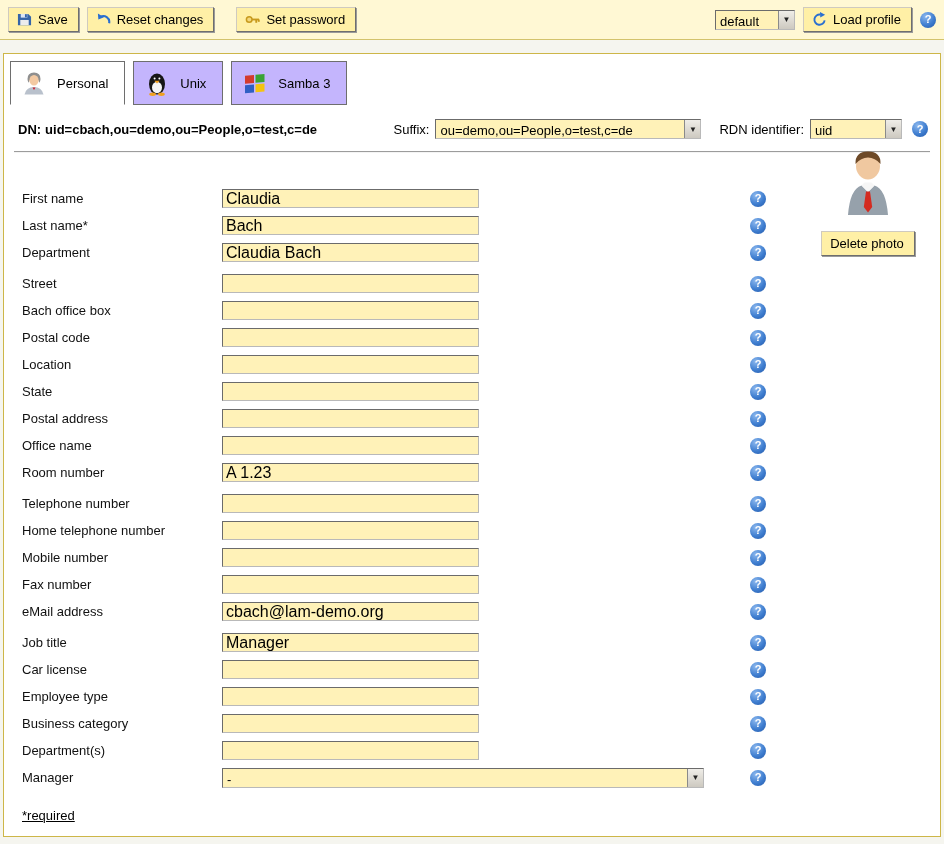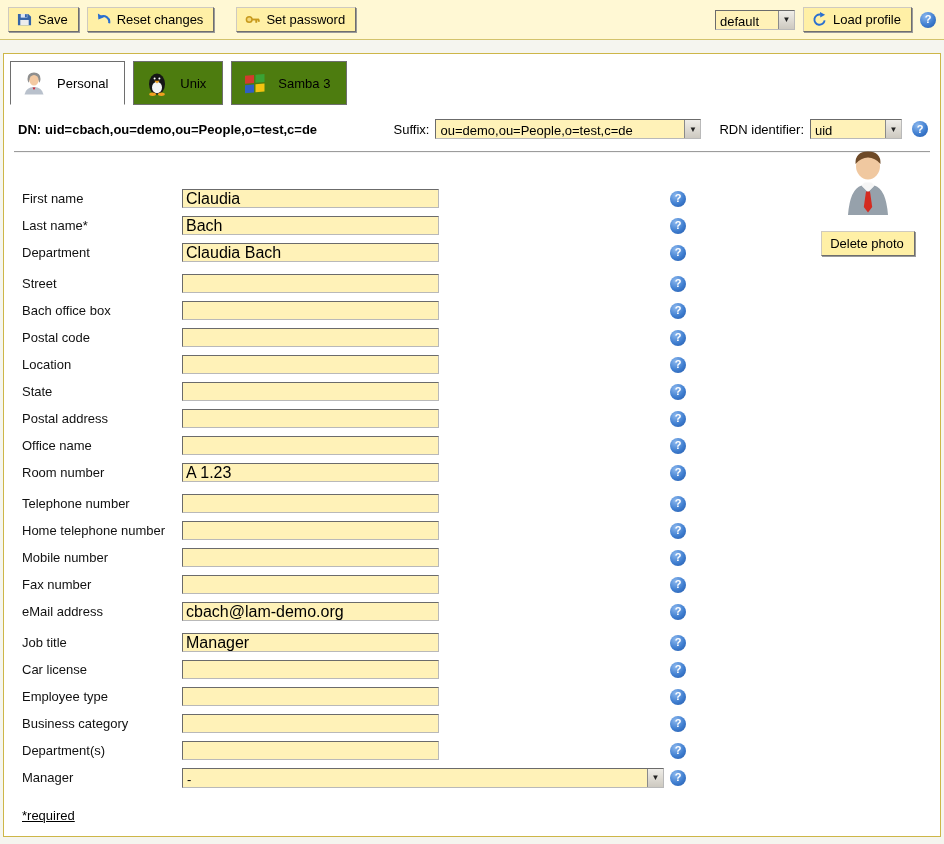--- a/index.html
+++ b/index.html
@@ -85,21 +85,21 @@
     background:#fff;
     height:784px;
     position:relative;
   }
 
   
   .tabs { display:flex; gap:8px; padding:7px 0 0 6px; }
   .tab {
     display:flex; align-items:center; gap:10px;
     border:1px solid #6e6e6e;
-    background:#4d7c0f;
+    background:#c4b5fd;
     padding:6px 16px 6px 10px;
     height:44px;
     cursor:pointer;
   }
   .tab.active { background:#fff; border-bottom-color:#fff; }
   .tab .tab-icon { display:inline-flex; width:26px; height:26px; }
 
   
   .dn-bar {
     display:flex; align-items:center;
@@ -114,21 +114,21 @@
   .divider {
     border:none;
     border-top:1px solid #9c9c9c;
     border-bottom:1px solid #f4f4f4;
     margin:2px 10px 0 10px;
   }
 
   
   .form-area { position:relative; padding:32px 0 0 18px; }
   .field-group + .field-group { margin-top:4px; }
-  .form-row { display:flex; align-items:center; height:27px; }
+  .form-row { display:flex; align-items:center; height:27px;gap:40px; }
   .form-label { width:160px; flex:none; color:#111; }
   .input-cell { width:482px; flex:none; display:flex; align-items:center; }
   .text-input {
     width:257px; height:19px;
     background:#fff2b8;
     border:1px solid;
     border-color:#6b6b6b #b9b9b9 #b9b9b9 #6b6b6b;
     font-family:"Liberation Sans", sans-serif;
     font-size:16px;
     padding:0 3px;

